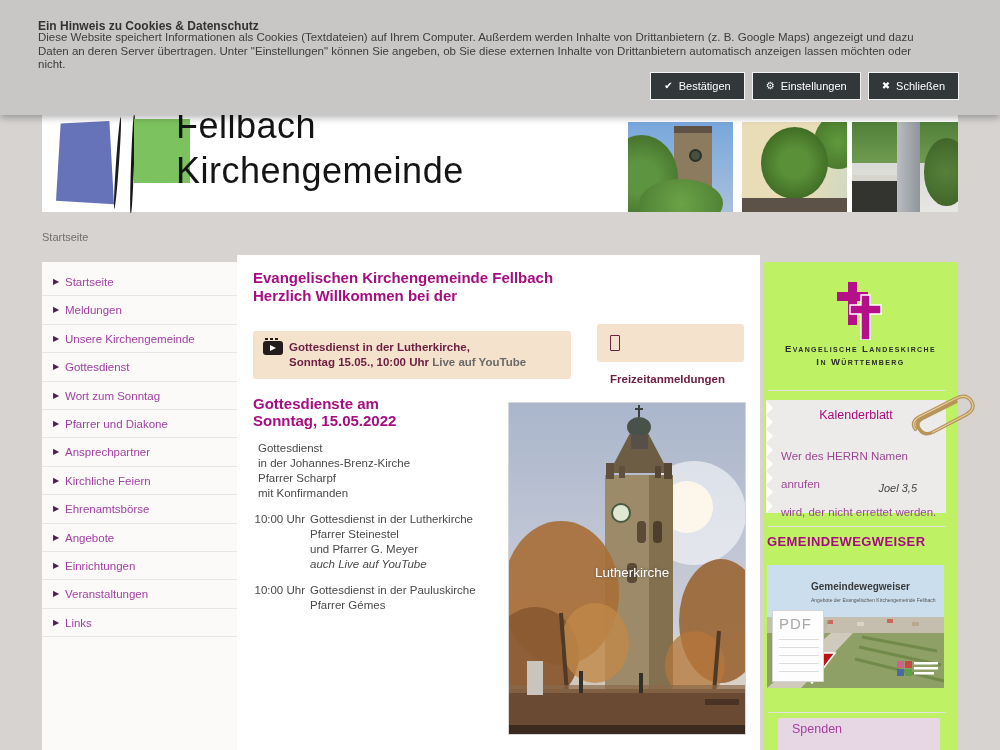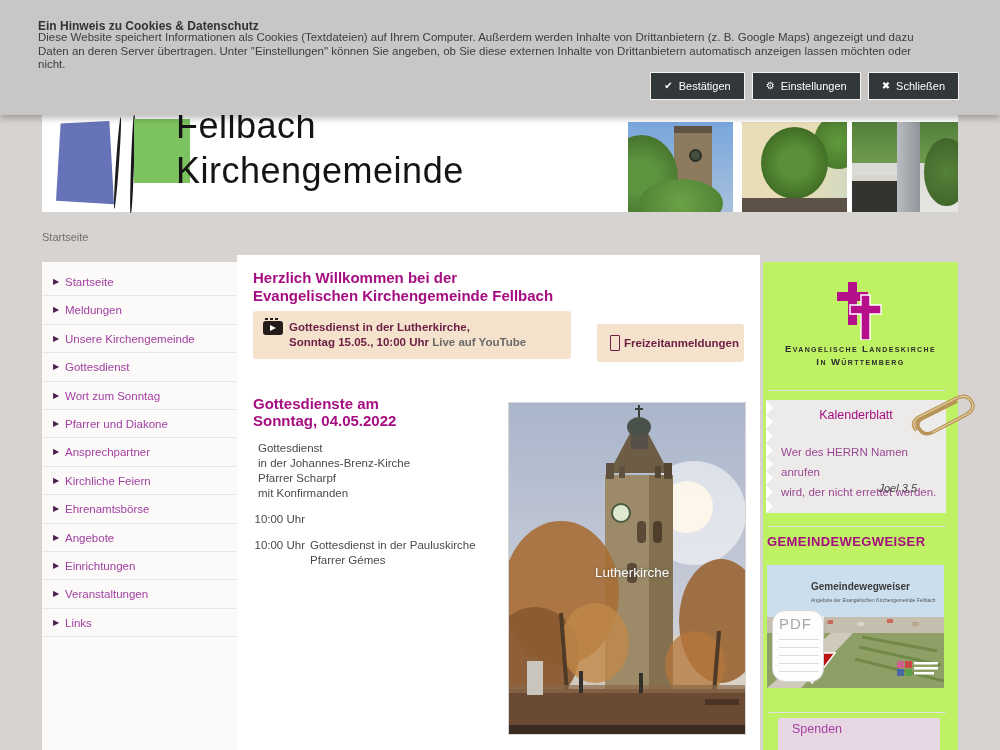--- a/index.html
+++ b/index.html
@@ -50,31 +50,31 @@
   
   .sidebar{position:absolute;left:42px;top:262px;width:195px;height:488px;background:#fbfaf9;padding-top:6px;}
   .nav-item{position:relative;height:28.4px;line-height:28.4px;border-bottom:1px solid #e8e6e4;
     padding-left:23px;font-size:11.5px;color:#a23fa2;cursor:pointer;}
   .nav-item .arr{position:absolute;left:11px;top:0;color:#4c1f4e;font-size:8px;}
 
   
   .center{position:absolute;left:237px;top:255px;width:523px;height:495px;background:#ffffff;}
   .welcome{position:absolute;left:16px;top:14px;font-size:15px;font-weight:bold;color:#a50d81;line-height:17.5px;}
   .tanbox{position:absolute;background:#f5e2cc;border-radius:3px;cursor:pointer;}
-  .box-yt{left:16px;top:56px;width:318px;height:48px;padding:9px 10px 0 10px;}
+  .box-yt{left:16px;top:76px;width:318px;height:48px;padding:9px 10px 0 10px;}
   .box-fz{left:360px;top:69px;width:147px;height:38px;padding:11px 0 0 13px;}
   .yt-row{display:flex;align-items:flex-start;}
   .yt-icon{position:relative;width:20px;height:14px;background:#241c18;border-radius:3px;margin:1px 6px 0 0;flex:none;}
   .yt-icon::before{content:"";position:absolute;left:7px;top:3.5px;border-left:6px solid #fff;
     border-top:3.5px solid transparent;border-bottom:3.5px solid transparent;}
   .yt-icon::after{content:"";position:absolute;left:2px;top:-3px;width:15px;height:2px;
     background:repeating-linear-gradient(90deg,#241c18 0 3px,transparent 3px 5px);}
   .yt-text{font-size:11.5px;line-height:15px;color:#6d2044;font-weight:bold;}
   .yt-text .plain{font-weight:bold;color:#6a6a6a;}
-  .fz-row{display:flex;align-items:center;gap:4px;}
+  .fz-row{display:flex;align-items:flex-start;gap:22px;flex-direction:column;}
   .fz-icon{width:10px;height:16px;border:1.6px solid #6d2044;border-radius:1px;flex:none;}
   .fz-label{font-size:11.5px;font-weight:bold;color:#6d2044;}
 
   .svc-heading{position:absolute;left:16px;top:140px;font-size:15px;font-weight:bold;color:#a50d81;line-height:17px;}
   .svc-list{position:absolute;left:16px;top:186px;width:252px;font-size:11.5px;color:#4a4a4a;}
   .service{display:flex;margin-bottom:11px;}
   .svc-time{width:52px;text-align:right;flex:none;line-height:15px;}
   .svc-body{margin-left:5px;line-height:15px;}
   .svc-body .it{font-style:italic;}
 
@@ -84,28 +84,28 @@
 
   
   .rightcol{position:absolute;left:763px;top:262px;width:195px;height:488px;background:#bef264;}
   .ek-cross{position:absolute;left:50%;top:20px;transform:translateX(-50%);}
   .ek-name{position:absolute;left:0;top:80px;width:100%;text-align:center;font-size:9.5px;font-weight:bold;
     color:#2d2d2d;letter-spacing:1.4px;line-height:13px;font-variant:small-caps;}
   .rdiv{position:absolute;left:5px;width:178px;height:1px;background:#e3e1df;}
   .kal-card{position:absolute;left:3px;top:138px;width:180px;height:113px;background:#edebe9;}
   .kal-zig{position:absolute;left:0;top:0;}
   .kal-title{position:absolute;left:0;top:8px;width:100%;text-align:center;font-size:12.5px;color:#a50d81;}
-  .kal-quote{position:absolute;left:15px;top:42px;font-size:11.5px;line-height:20px;color:#9a4894;}
+  .kal-quote{position:absolute;left:15px;top:42px;font-size:11.5px;line-height:28px;color:#9a4894;}
   .kal-attr{position:absolute;right:29px;top:82px;font-size:11px;font-style:italic;color:#454545;}
   .paperclip{position:absolute;left:138px;top:128px;z-index:6;}
   .ww-heading{position:absolute;left:4px;top:272px;font-size:13px;font-weight:bold;color:#a50d81;letter-spacing:.4px;}
   .ww-thumb{position:absolute;left:4px;top:303px;width:177px;height:123px;overflow:hidden;cursor:pointer;background:#cfe0ec;}
   .ww-title{position:absolute;left:44px;top:16px;font-size:10px;font-weight:bold;color:#3a3a3a;}
   .ww-sub{position:absolute;left:44px;top:32px;width:126px;font-size:5px;color:#555;}
-  .pdf-icon{position:absolute;left:5px;top:45px;width:52px;height:72px;background:#fdfdfd;border:1px solid #d5d5d5;border-radius:13px;}
+  .pdf-icon{position:absolute;left:5px;top:45px;width:52px;height:72px;background:#fdfdfd;border:1px solid #d5d5d5;border-radius:0;}
   .pdf-label{position:absolute;left:6px;top:4px;font-size:15px;color:#a9a9a9;letter-spacing:1px;}
   .pdf-lines{position:absolute;left:6px;top:28px;width:40px;height:38px;
     background:repeating-linear-gradient(#ddd 0 1px,transparent 1px 8px);}
   .spenden{position:absolute;left:15px;top:456px;width:162px;height:44px;background:#e7d6e3;border-radius:2px;cursor:pointer;}
   .spenden-label{position:absolute;left:14px;top:4px;font-size:12.5px;color:#a53fa0;}
 </style>
 </head>
 <body>
 
 <div class="page">
@@ -172,22 +172,22 @@
     <div class="nav-item"><span class="arr">▶</span><span>Kirchliche Feiern</span></div>
     <div class="nav-item"><span class="arr">▶</span><span>Ehrenamtsbörse</span></div>
     <div class="nav-item"><span class="arr">▶</span><span>Angebote</span></div>
     <div class="nav-item"><span class="arr">▶</span><span>Einrichtungen</span></div>
     <div class="nav-item"><span class="arr">▶</span><span>Veranstaltungen</span></div>
     <div class="nav-item"><span class="arr">▶</span><span>Links</span></div>
   </div>
 
   <div class="center">
     <div class="welcome">
+      <div>Evangelischen Kirchengemeinde Fellbach</div>
       <div>Herzlich Willkommen bei der</div>
-      <div>Evangelischen Kirchengemeinde Fellbach</div>
     </div>
 
     <div class="tanbox box-yt">
       <div class="yt-row">
         <div class="yt-icon"></div>
         <div class="yt-text">
           <div>Gottesdienst in der Lutherkirche,</div>
           <div>
             <span>Sonntag 15.05., 10:00 Uhr</span>
             <span class="plain">Live auf YouTube</span>
@@ -198,34 +198,40 @@
 
     <div class="tanbox box-fz">
       <div class="fz-row">
         <div class="fz-icon"></div>
         <div class="fz-label">Freizeitanmeldungen</div>
       </div>
     </div>
 
     <div class="svc-heading">
       <div>Gottesdienste am</div>
-      <div>Sonntag, 04.05.2022</div>
+      <div>Sonntag, 15.05.2022</div>
     </div>
 
     <div class="svc-list">
       <div class="service">
         <div class="svc-body">
           <div>Gottesdienst</div>
           <div>in der Johannes-Brenz-Kirche</div>
           <div>Pfarrer Scharpf</div>
           <div>mit Konfirmanden</div>
         </div>
       </div>
       <div class="service">
         <div class="svc-time">10:00 Uhr</div>
+        <div class="svc-body">
+          <div>Gottesdienst in der Lutherkirche</div>
+          <div>Pfarrer Steinestel</div>
+          <div>und Pfarrer G. Meyer</div>
+          <div class="it">auch Live auf YouTube</div>
+        </div>
       </div>
       <div class="service">
         <div class="svc-time">10:00 Uhr</div>
         <div class="svc-body">
           <div>Gottesdienst in der Pauluskirche</div>
           <div>Pfarrer Gémes</div>
         </div>
       </div>
     </div>
 

